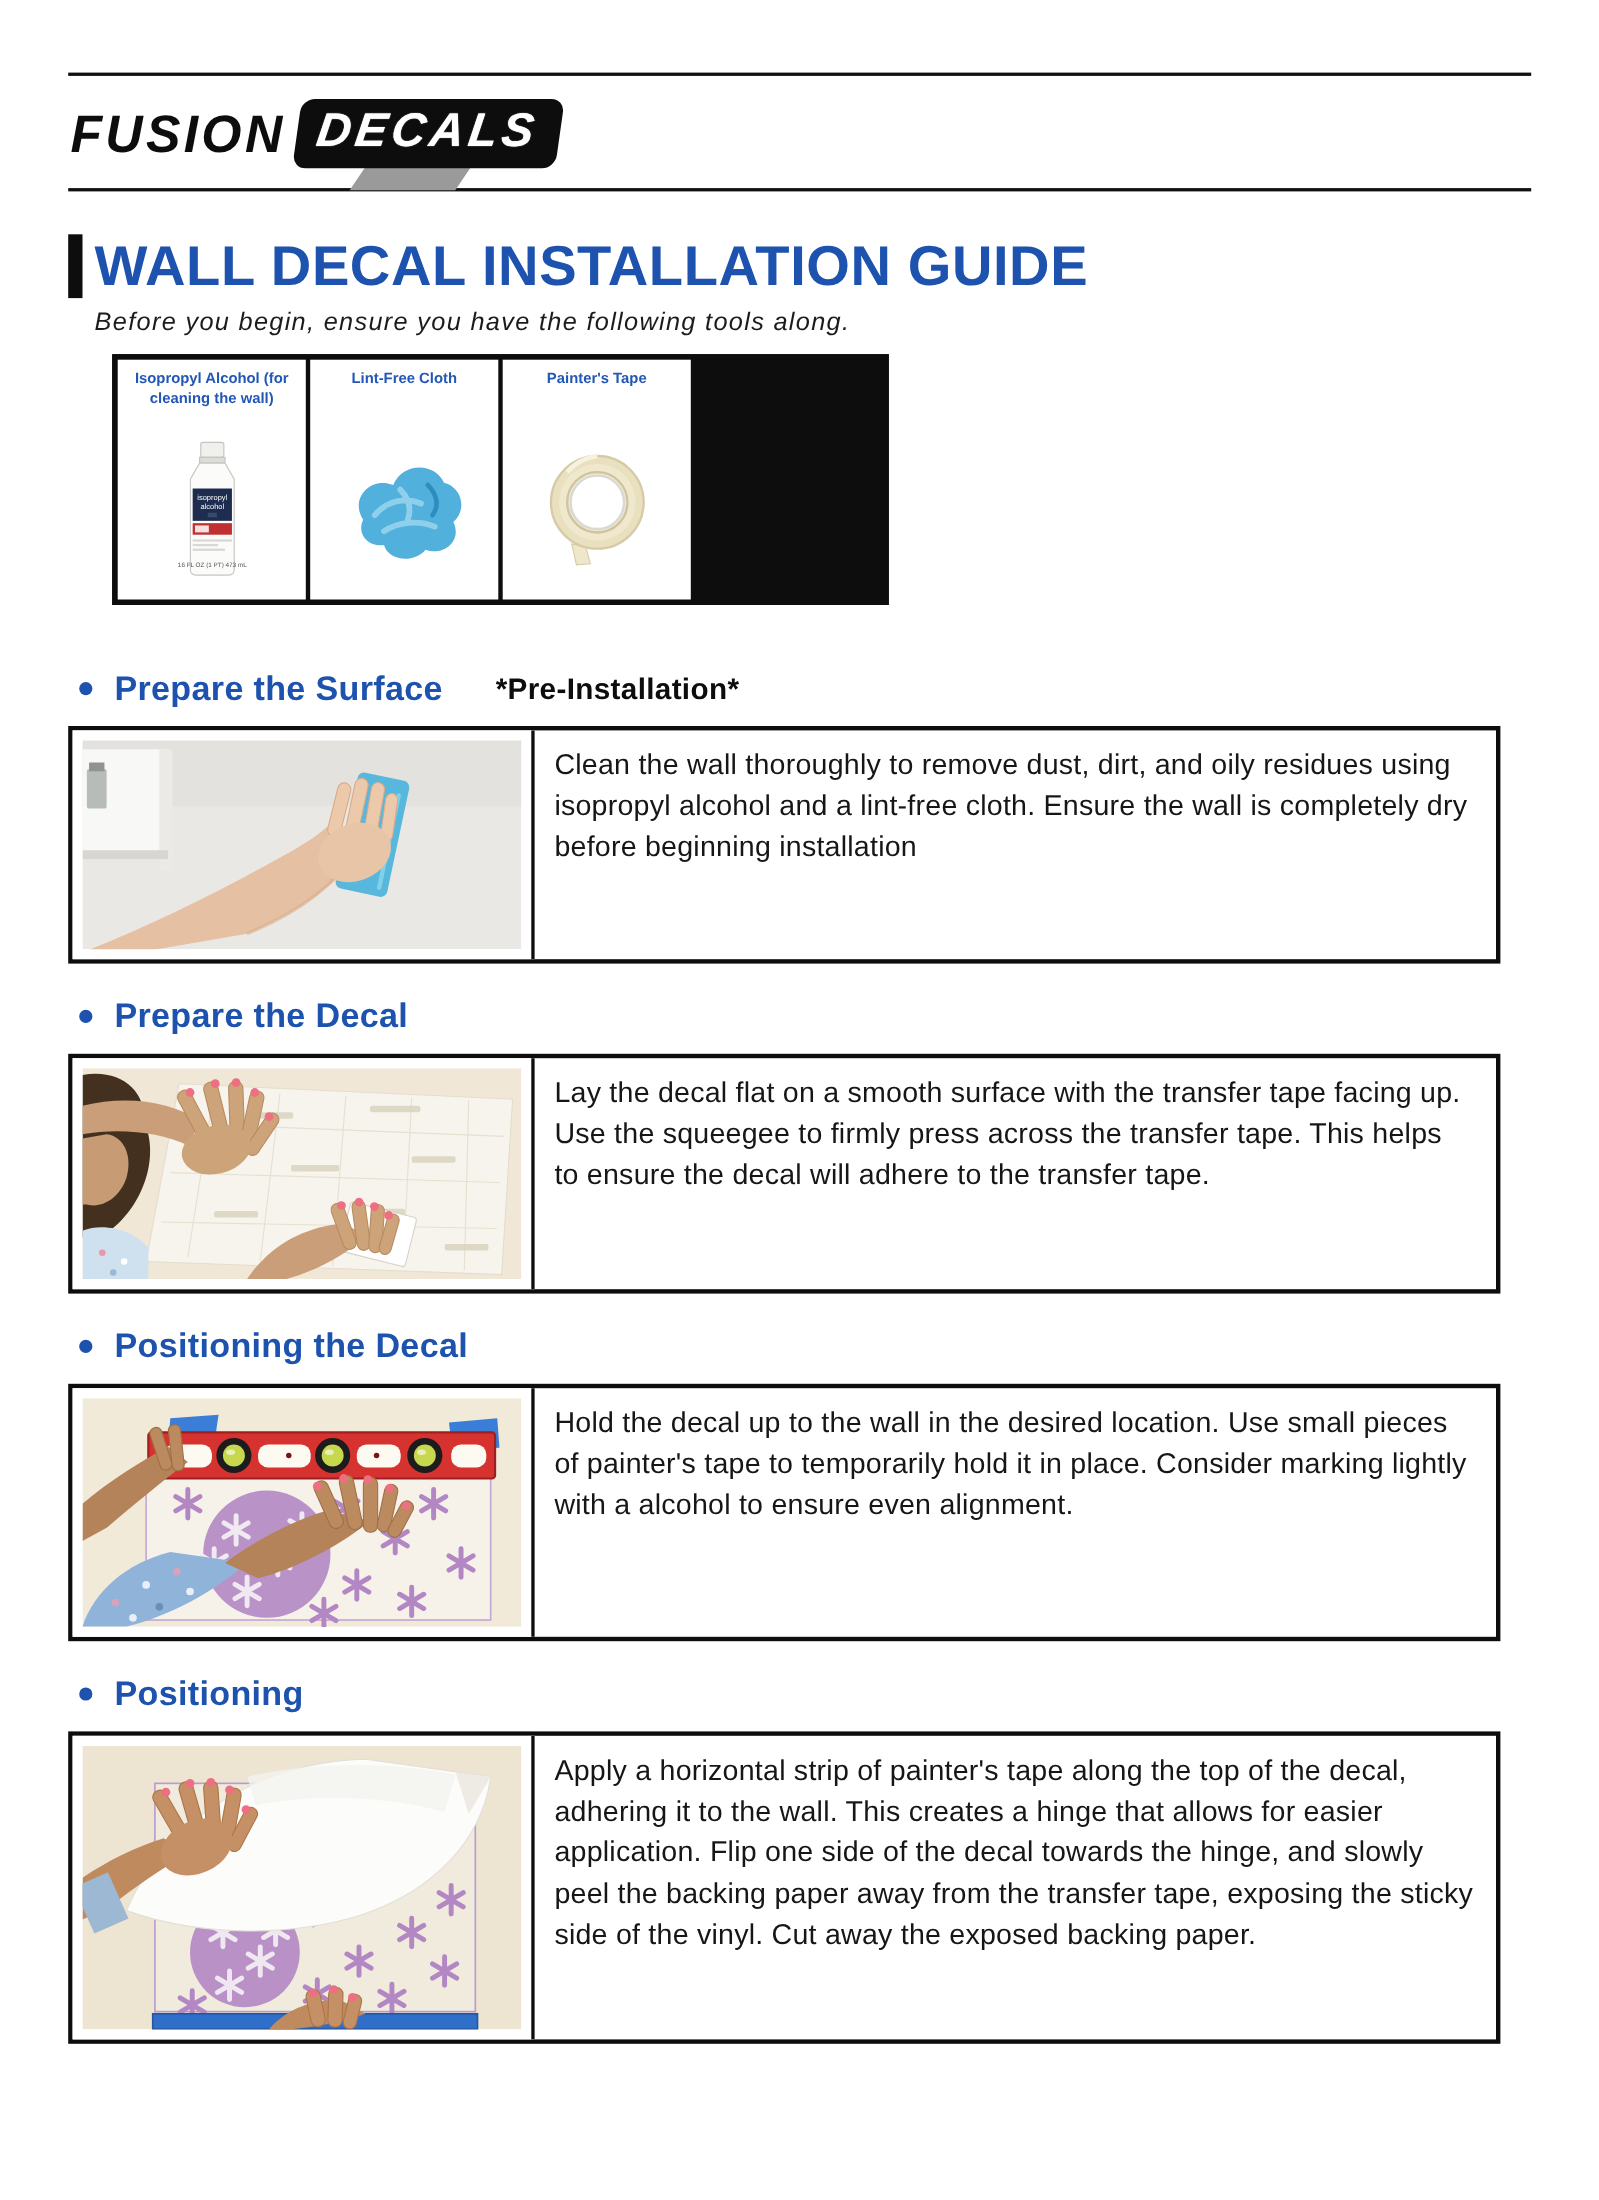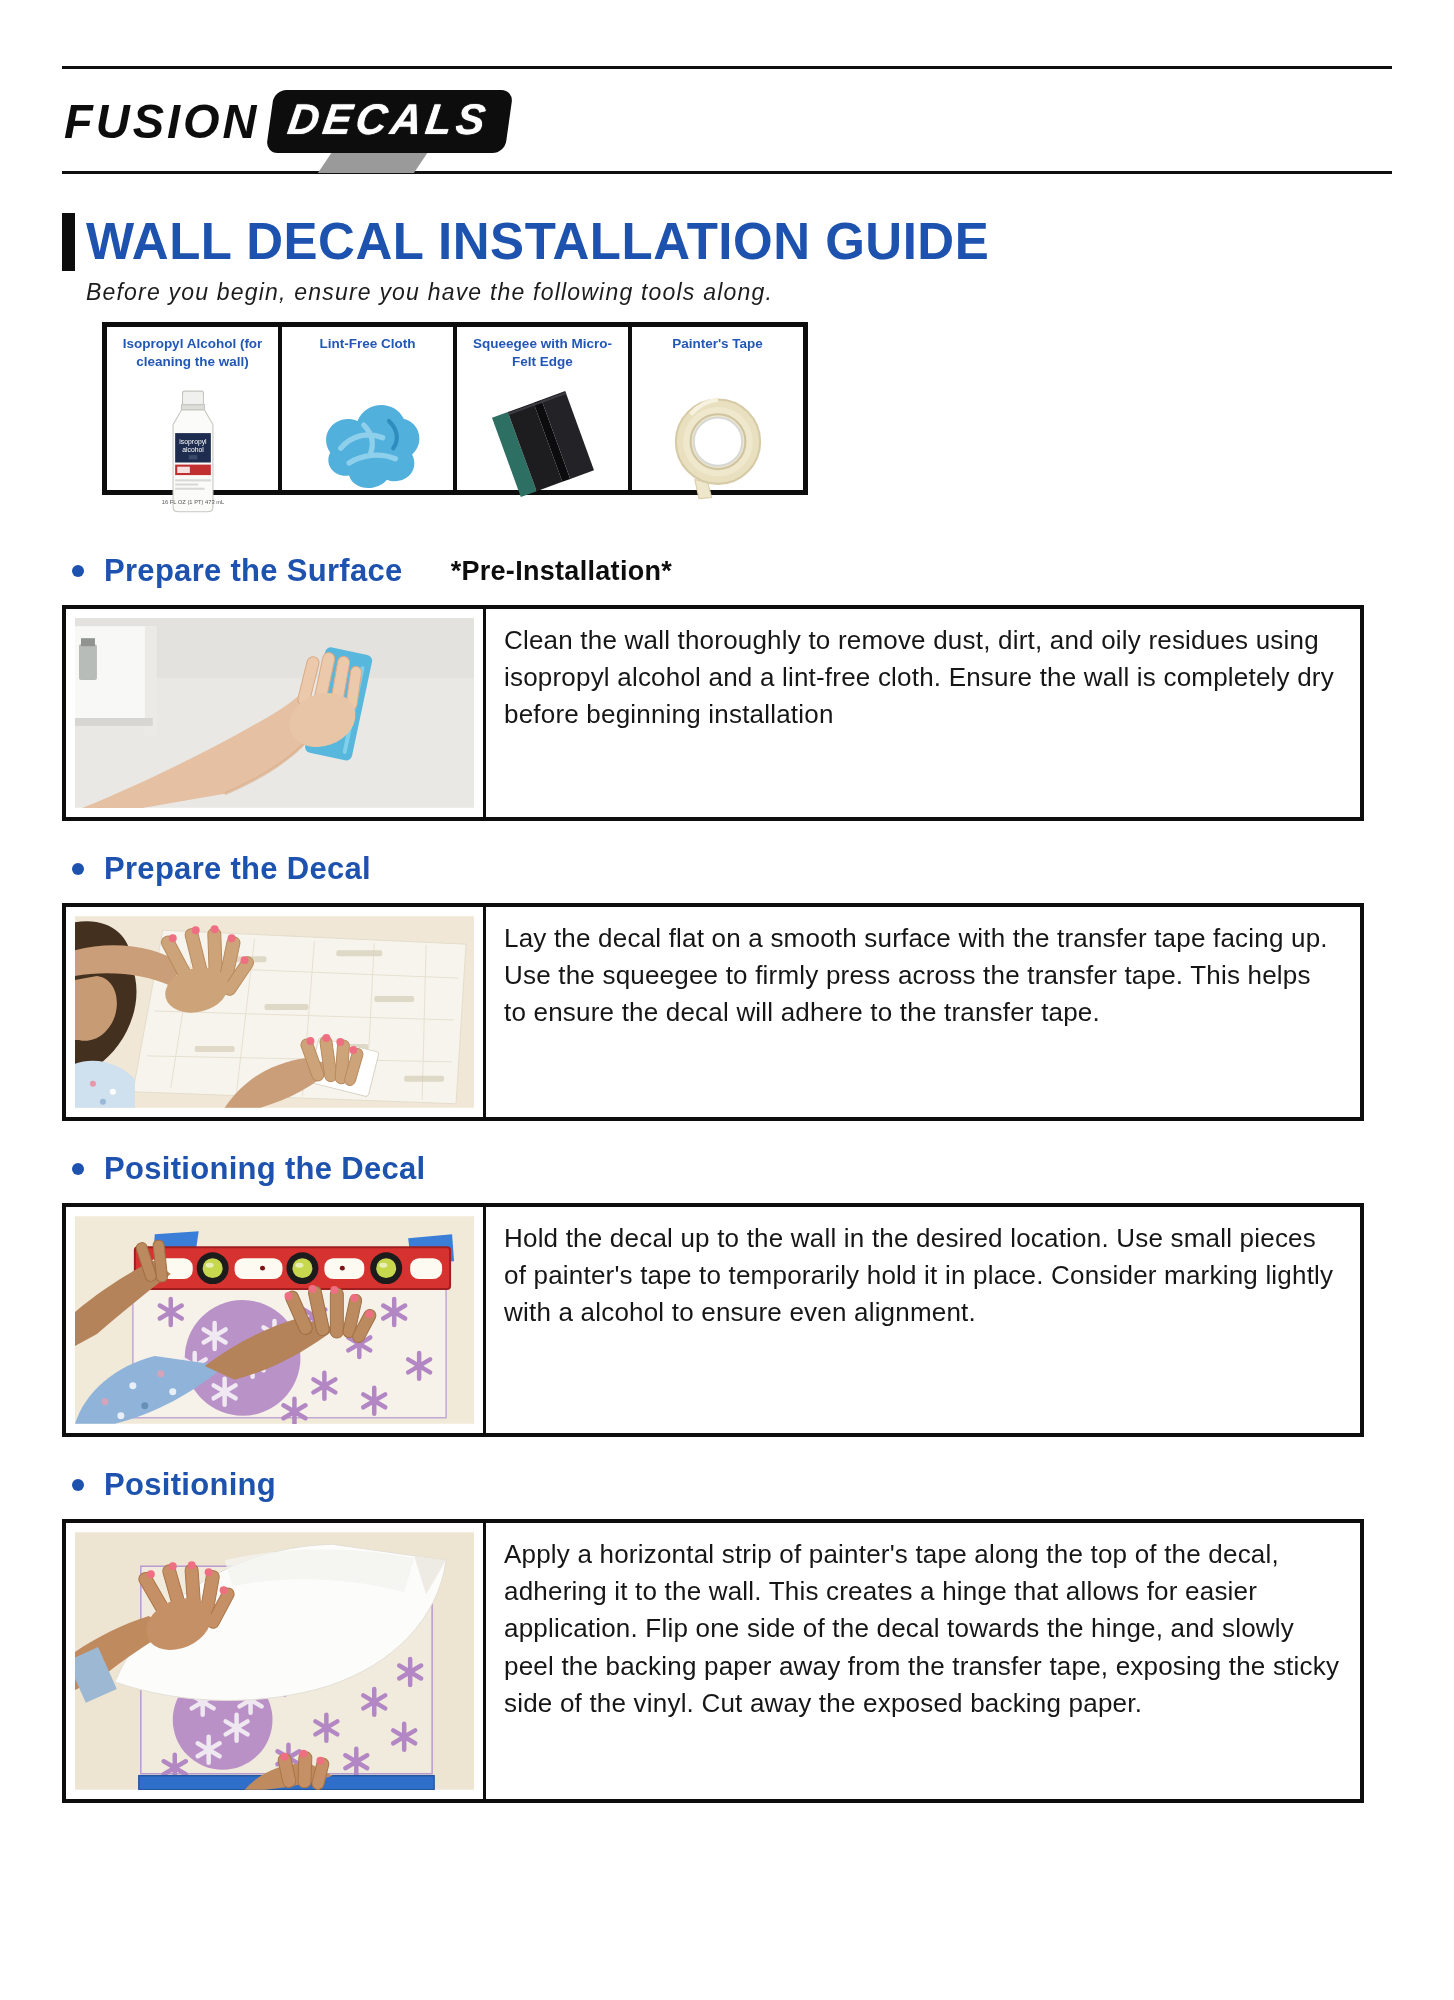--- a/index.html
+++ b/index.html
@@ -42,21 +42,21 @@
   }
 
   
   .materials-heading{font-size:24px;font-weight:bold;margin:26px 0 0 24px;letter-spacing:0.3px;}
   .materials-sub{font-size:23px;font-style:italic;margin:8px 0 0 24px;letter-spacing:1.2px;color:#1c1c1c;}
   .materials-table{
     display:grid;grid-template-columns:repeat(4,171px);gap:4px;background:#0d0d0d;
     border:5px solid #0d0d0d;width:fit-content;margin:16px 0 0 40px;
   }
   .material-cell{background:#fff;display:flex;flex-direction:column;align-items:center;
-    padding:8px 6px 8px;height:163px;box-sizing:border-box;}
+    padding:8px 6px 8px;height:218px;box-sizing:border-box;}
   .material-label{
     color:var(--label-blue,#2257b5);font-weight:bold;font-size:13.5px;line-height:1.3;
     text-align:center;min-height:54px;display:flex;align-items:flex-start;justify-content:center;
   }
   .material-img{flex:1;display:flex;align-items:center;justify-content:center;}
 
   
   .step-head{display:flex;align-items:center;margin:0 0 16px 10px;}
   .step-head.first{margin-top:58px;}
   .step-head.later{margin-top:30px;}
@@ -129,34 +129,20 @@
       <div class="material-label">Lint-Free Cloth</div>
       <div class="material-img">
         <svg width="126" height="108" viewBox="0 0 120 102">
           <path d="M24,60 C12,42 30,22 50,30 C58,10 86,10 94,28 C110,32 114,52 102,62 C110,78 94,92 78,86 C68,98 46,96 42,82 C28,84 18,72 24,60 Z" fill="#52b0dc"></path>
           <path d="M34,56 C44,44 60,40 74,46 M42,70 C54,62 72,60 86,66 M56,34 C64,42 66,52 62,62" stroke="#8ed0ec" stroke-width="5" fill="none" stroke-linecap="round"></path>
           <path d="M80,30 C88,38 90,48 84,56" stroke="#2f8cbf" stroke-width="4" fill="none" stroke-linecap="round"></path>
         </svg>
       </div>
     </div>
 
-    <div class="material-cell">
-      <div class="material-label">Squeegee with Micro-Felt Edge</div>
-      <div class="material-img">
-        <svg width="120" height="110" viewBox="0 0 114 104">
-          <g transform="rotate(-20 57 52)">
-            <rect x="20" y="12" width="16" height="80" fill="#2e6f63"></rect>
-            <rect x="36" y="12" width="26" height="80" fill="#1d1d20"></rect>
-            <rect x="62" y="12" width="8" height="80" fill="#0c0c0e"></rect>
-            <rect x="70" y="12" width="24" height="80" fill="#232327"></rect>
-            <path d="M36,14 L94,14" stroke="#3c3c42" stroke-width="2"></path>
-          </g>
-        </svg>
-      </div>
-    </div>
 
     <div class="material-cell">
       <div class="material-label">Painter's Tape</div>
       <div class="material-img">
         <svg width="118" height="118" viewBox="0 0 112 112">
           <path d="M34,86 L38,104 L50,103 L46,88 Z" fill="#efe7cc" stroke="#d9cda8" stroke-width="1"></path>
           <circle cx="56" cy="50" r="40" fill="#e9e0c0" stroke="#d6cba6" stroke-width="2"></circle>
           <circle cx="56" cy="50" r="33" fill="#efe8cd"></circle>
           <circle cx="56" cy="50" r="23" fill="#ffffff" stroke="#d8d8d4" stroke-width="2"></circle>
           <circle cx="56" cy="50" r="26" fill="none" stroke="#cfc3a0" stroke-width="2"></circle>

